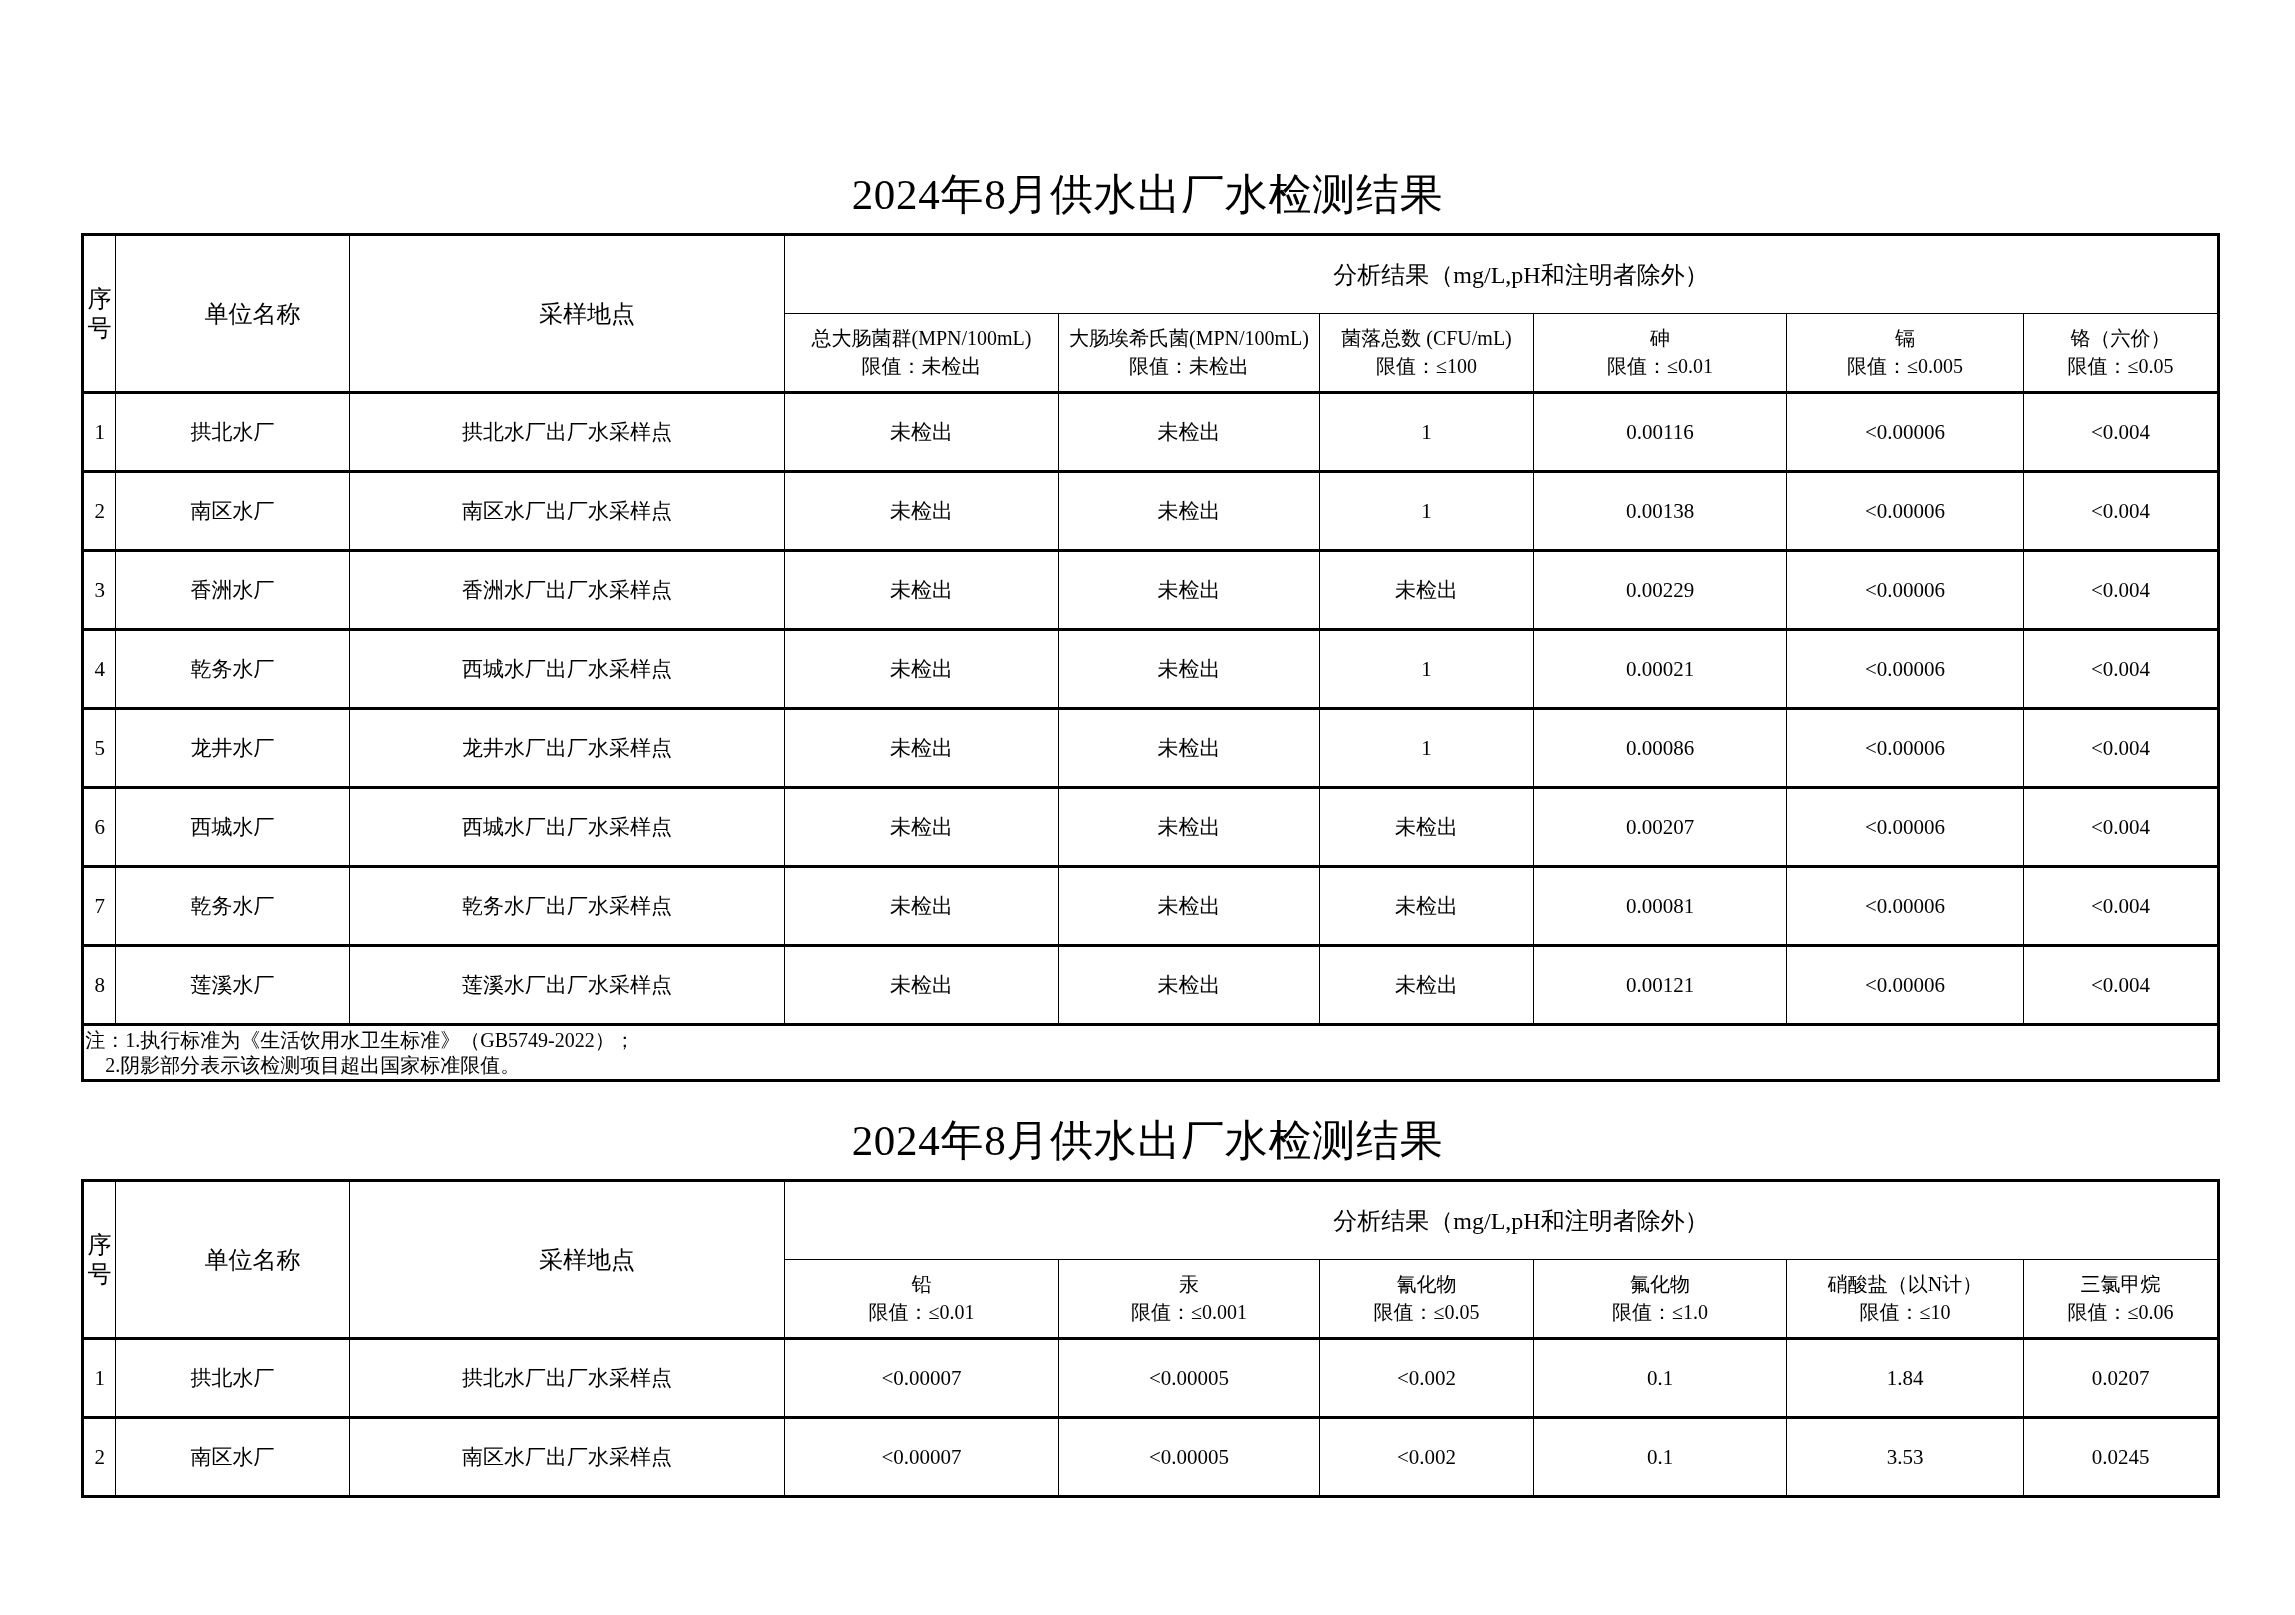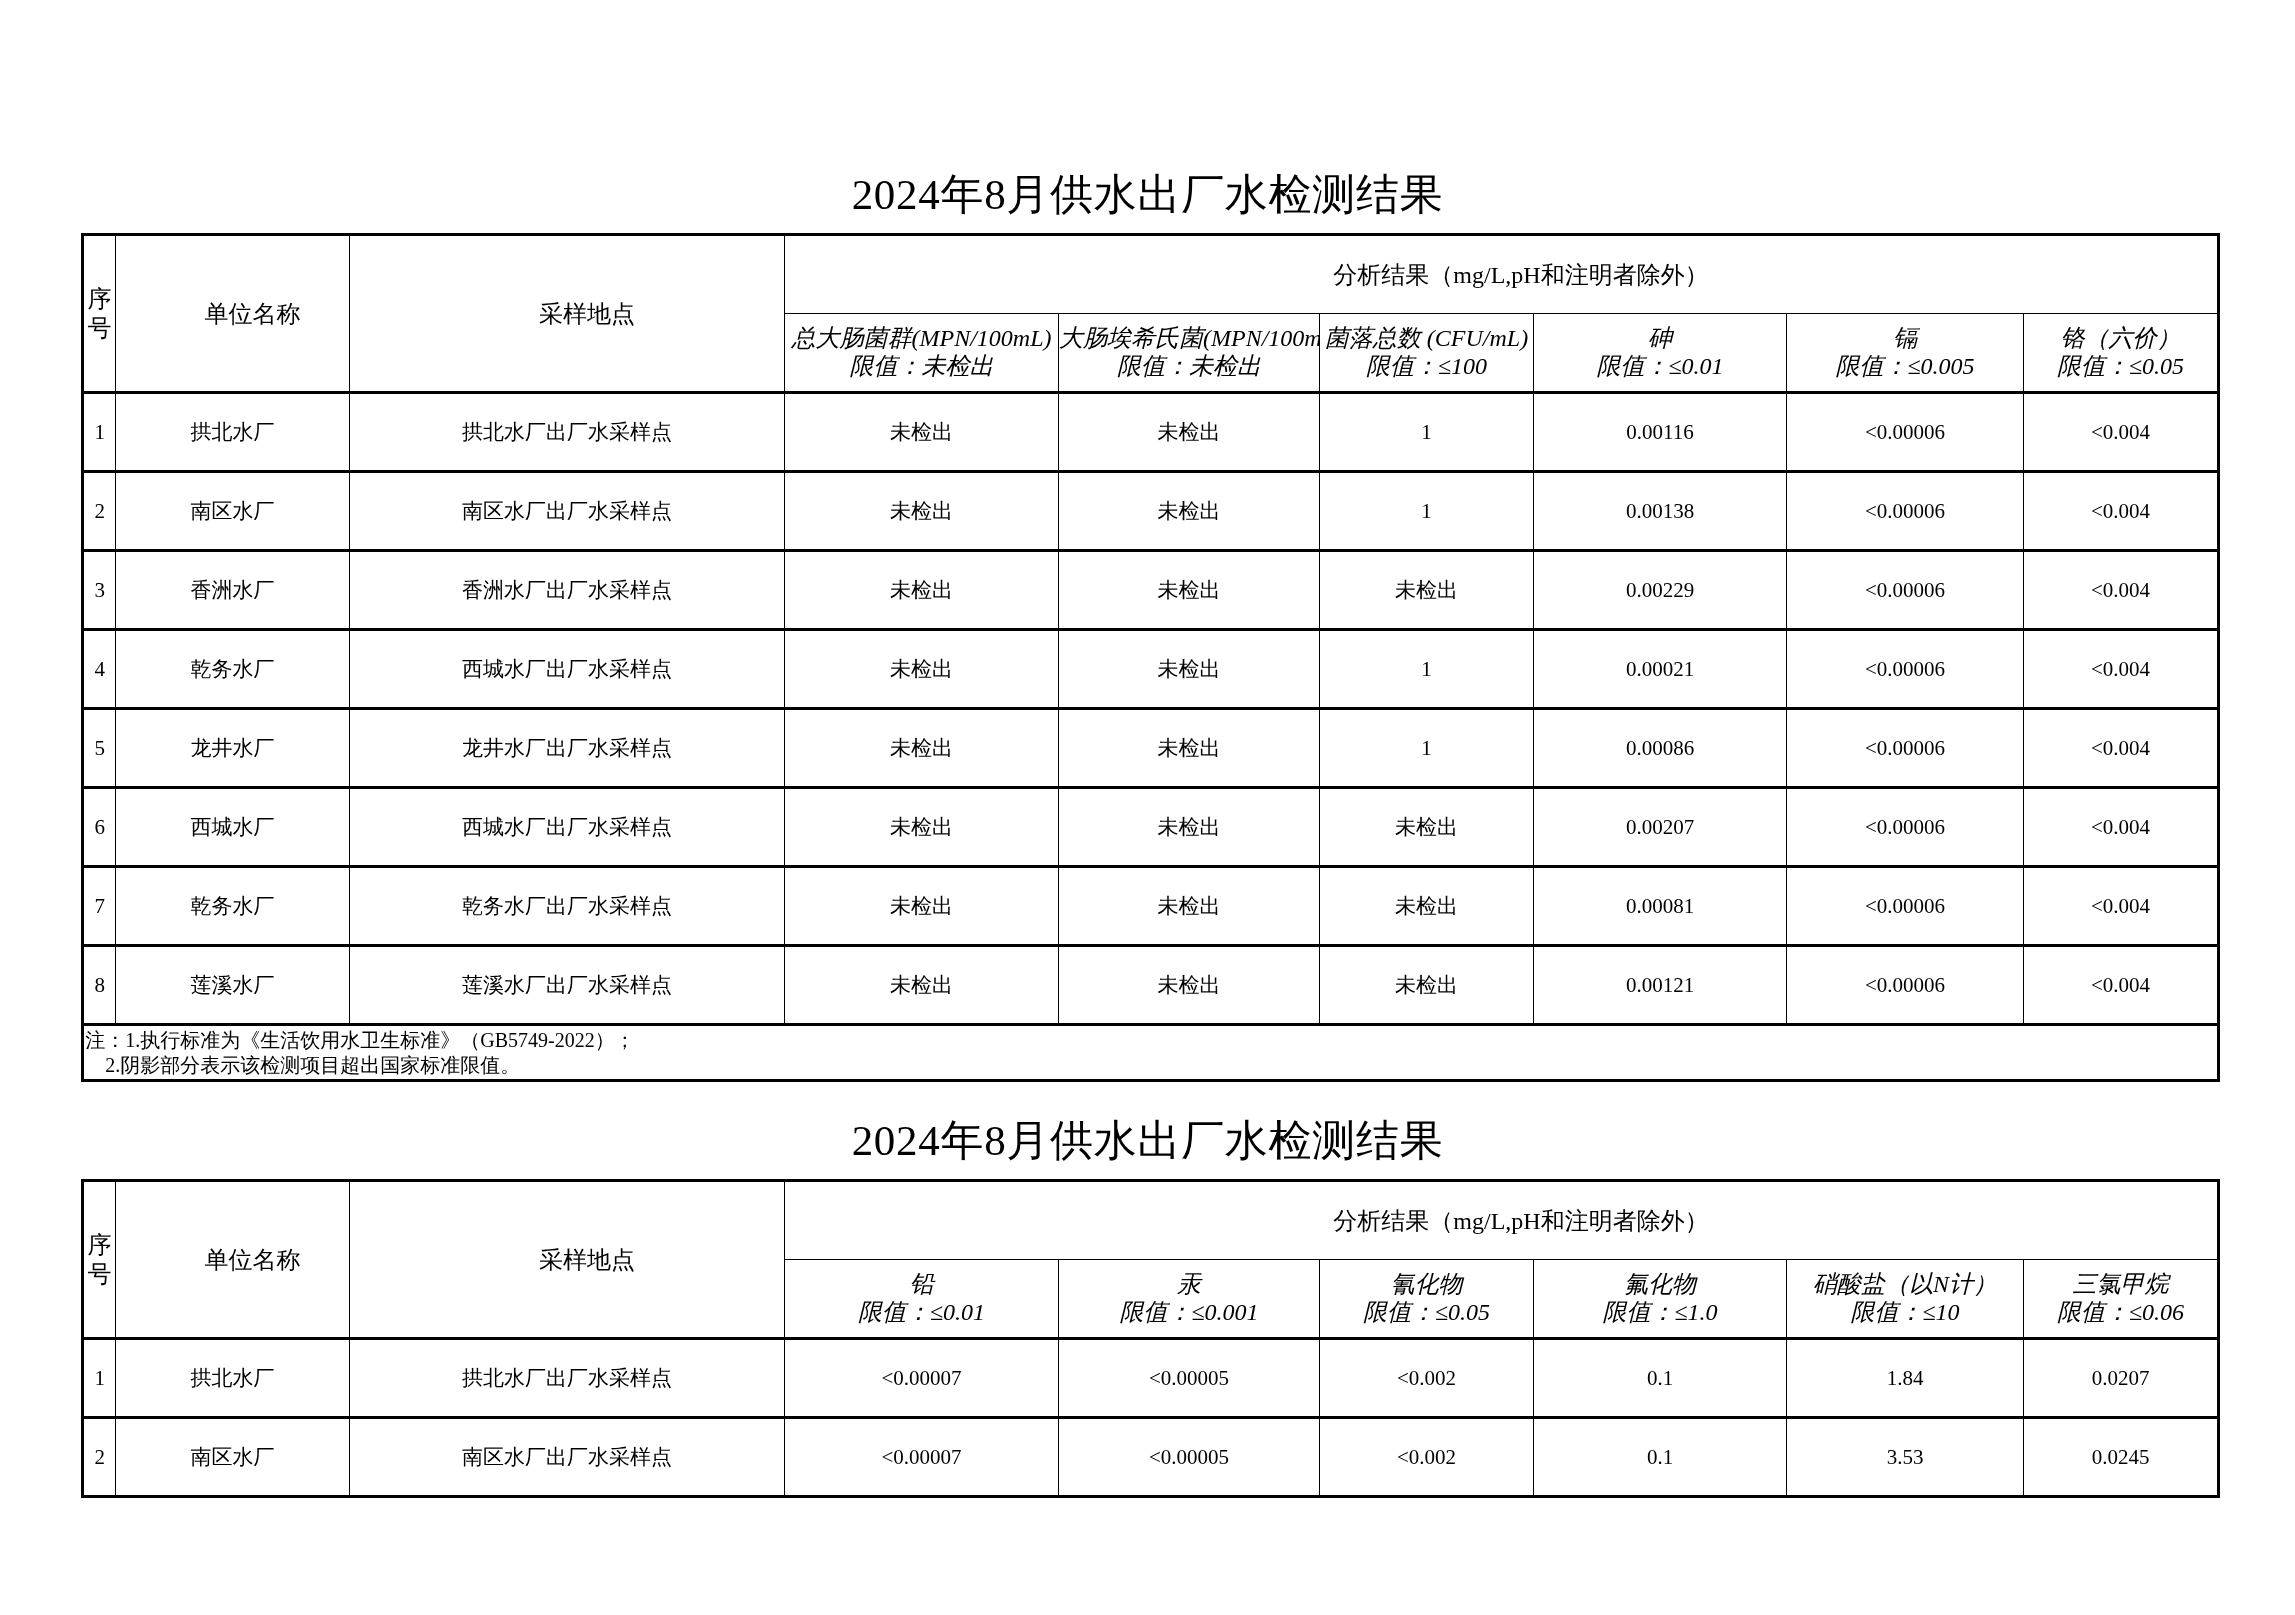--- a/index.html
+++ b/index.html
@@ -7,21 +7,21 @@
          font-family:"Liberation Serif","DejaVu Serif",serif; color:#000; }
   .title { position:absolute; left:0; width:2295px; text-align:center;
            font-size:43px; line-height:52px; letter-spacing:0.7px; }
   table.grid { position:absolute; left:81px; border-collapse:collapse; table-layout:fixed; }
   table.grid td { border:1.3px solid #000; padding:0; text-align:center; vertical-align:middle;
                   font-size:21px; line-height:26px; overflow:hidden; }
   table.grid tr.datarow td { border-top:3.3px solid #000; }
   table.grid td.hdr { font-size:24px;padding-left:40px; }
   table.grid td.seq-head { font-size:24px; line-height:29px; text-align:center; padding-left:2.6px; }
   table.grid td.seq { text-align:left; padding-left:10.5px; }
-  table.grid td.sub { font-size:24px; line-height:27.5px;font-style:italic; }
+  table.grid td.sub { font-size:20px; line-height:27.5px; }
   table.grid td.note { text-align:left; font-size:20px; line-height:25px; padding-left:1.3px; vertical-align:middle; }
   .sub-line { display:block; white-space:nowrap; }
   table.grid { border:3.3px solid #000; }
 </style>
 </head>
 <body>
 
 <div class="title" style="top:169px;">2024年8月供水出厂水检测结果</div>
 
 <table class="grid" style="top:233px; width:2135px;">

